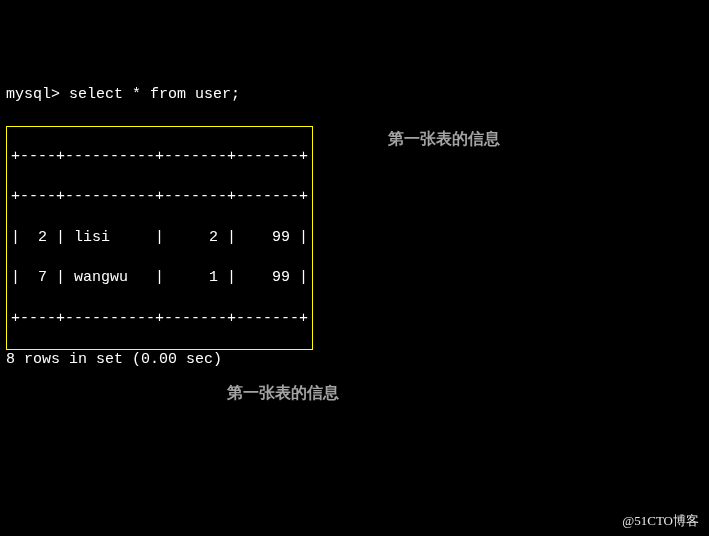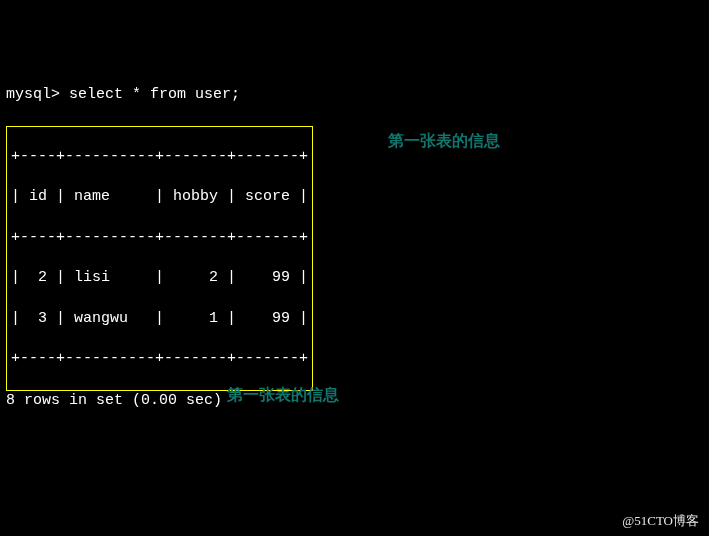--- a/index.html
+++ b/index.html
@@ -13,22 +13,22 @@
       height: 536px;
       padding: 4px 6px;
       position: relative;
       white-space: pre;
       overflow: hidden;
     }
     .prompt { color: #fff; }
     .box1 { border: 1px solid #ffff00; display: inline-block; padding: 0 4px; }
     .annotation {
       position: absolute;
-      color: #0f766e;
-      font-family: Liberation Serif, serif;
+      color: #a3a3a3;
+      font-family: Liberation Mono, monospace;
       font-size: 16px;
       font-weight: bold;
       white-space: nowrap;
     }
     .ann1 { left: 388px; top: 130px; }
     .ann2 { left: 227px; top: 384px; }
     .watermark {
       position: absolute;
       right: 10px;
       bottom: 6px;
@@ -38,24 +38,23 @@
     }
   </style>
 </head>
 <body>
 
 
 
 <div class="prompt">mysql&gt; select * from user;</div>
 <div class="box1">
 <div>+----+----------+-------+-------+</div>
-<div>| id | name     | hobby | score |</div>
 <div>+----+----------+-------+-------+</div>
 <div>|  2 | lisi     |     2 |    99 |</div>
-<div>|  3 | wangwu   |     1 |    99 |</div>
+<div>|  7 | wangwu   |     1 |    99 |</div>
 <div>+----+----------+-------+-------+</div>
 </div>
 <div>8 rows in set (0.00 sec)</div>
 <div> </div>
 
 
 
 
 
 

